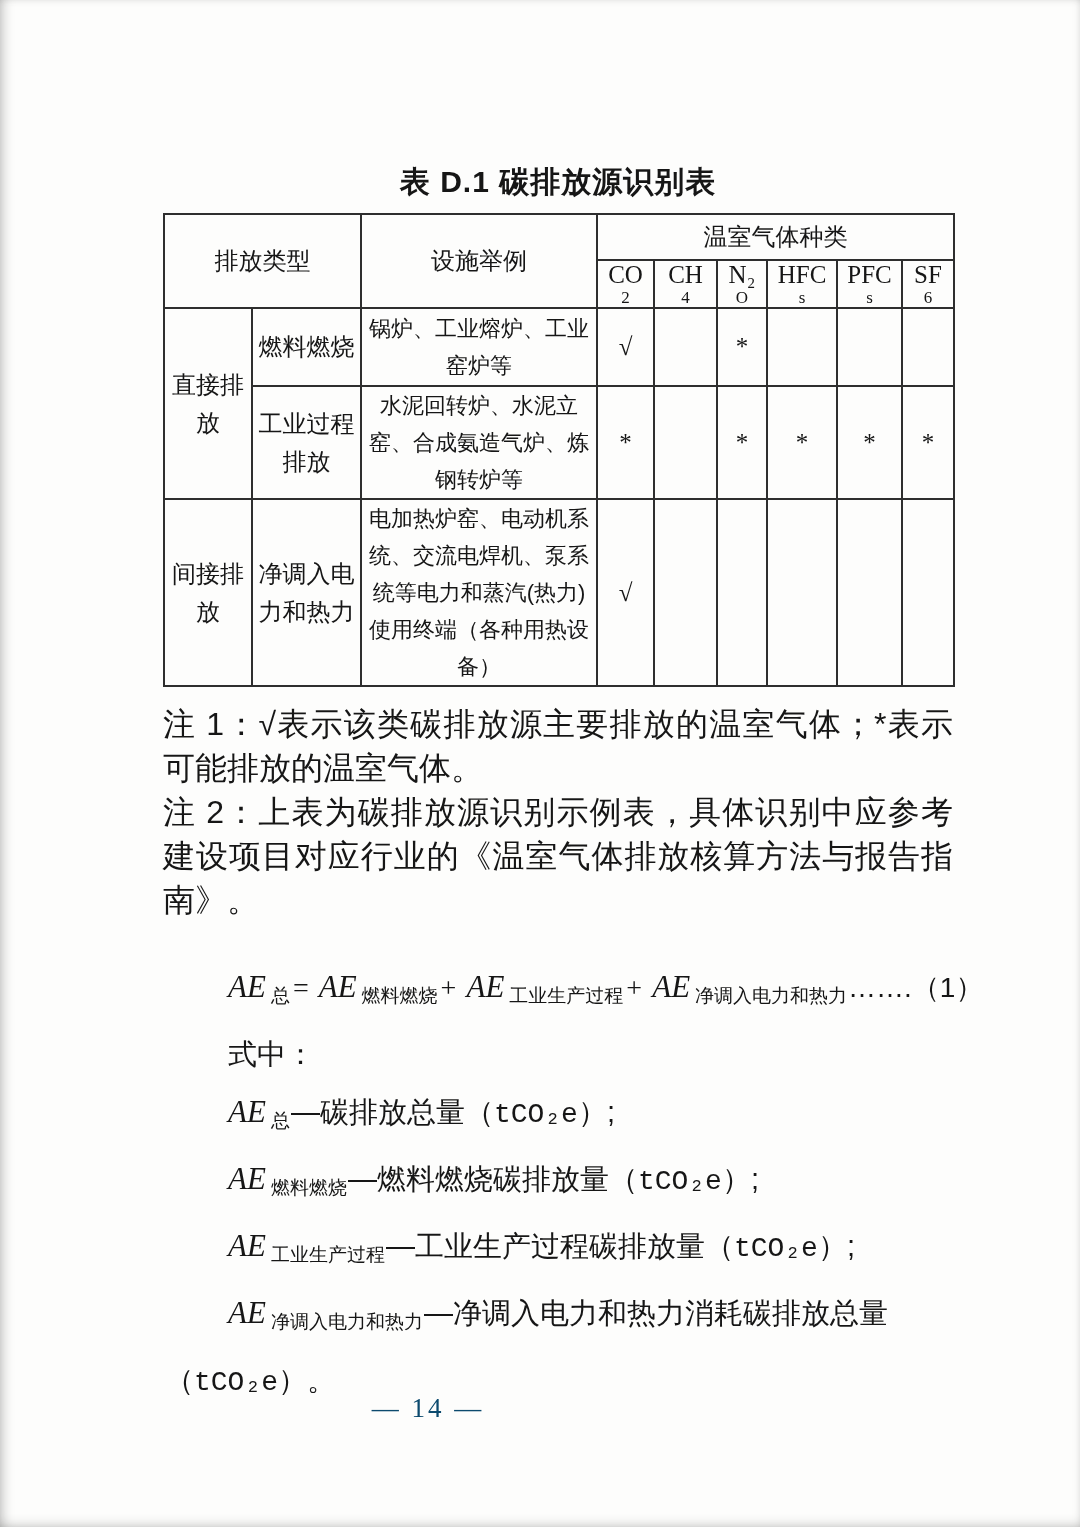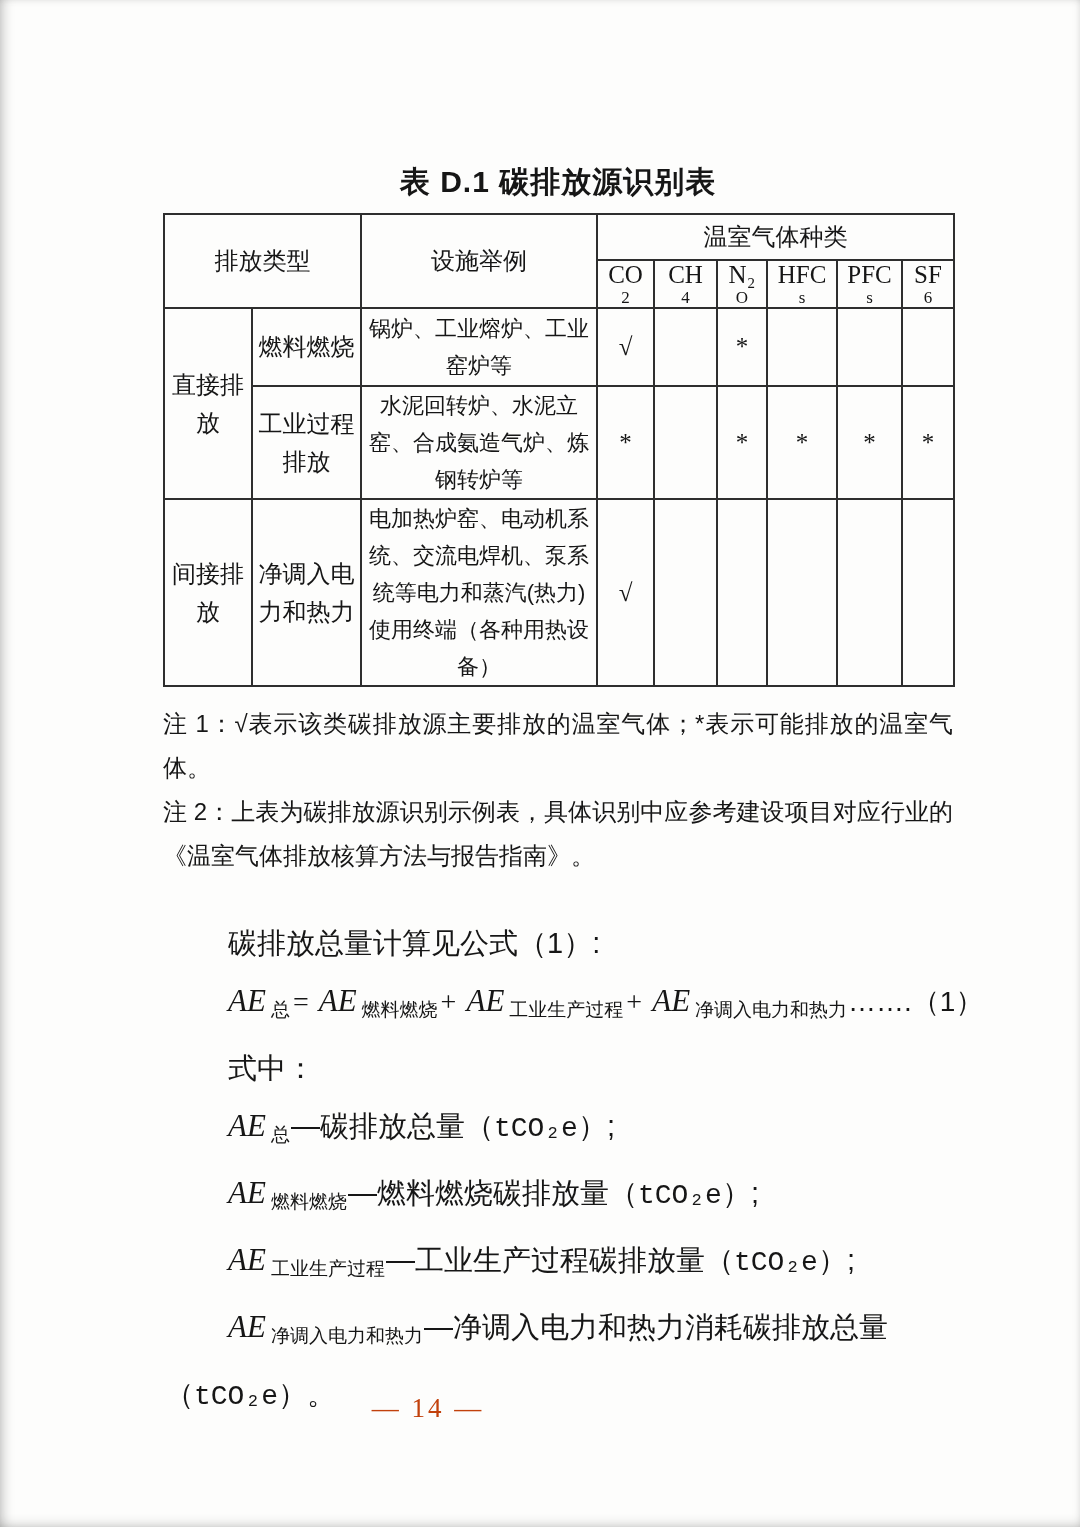--- a/index.html
+++ b/index.html
@@ -41,39 +41,39 @@
   .cell-sub { font-size:24px; line-height:38px; padding:0 10px; }
   .cell-fac { font-size:22px; line-height:37px; padding:0 8px; }
   .cell-mark { font-family:"Liberation Serif", serif; font-size:25px; }
   tr.hr1 { height:46px; }
   tr.hr2 { height:44px; }
   tr.br1 { height:78px; }
   tr.br2 { height:88px; }
   tr.br3 { height:186px; }
 
   
-  .notes { margin-top:15px; font-size:24px; line-height:44px; text-align:justify; }
+  .notes { margin-top:15px; font-size:32px; line-height:44px; text-align:justify; }
   .notes p { margin:0; }
 
   
   .formulas { margin-top:46px; }
   .f-line { font-size:29px; line-height:38px; margin:0 0 20px 0; padding-left:65px; white-space:nowrap; }
   .f-line.cont { padding-left:2px; }
   .var { font-family:"Liberation Serif", serif; font-style:italic; font-size:31px; }
   .vsub { font-size:19px; vertical-align:-5px; padding:0 1px 0 5px; }
   .op  { font-family:"Liberation Serif", serif; font-size:28px; padding:0 2px; }
   .unit{ font-family:Liberation Mono, monospace; font-size:28px; }
   .tail{ font-size:28px; }
 
   
   .page-num {
     position:absolute; top:1393px; left:0; width:856px;
     text-align:center;
     font-family:"Liberation Serif", serif;
-    font-size:27px; letter-spacing:3px; color:#c2410c;
+    font-size:27px; letter-spacing:3px; color:#0c4a6e;
   }
 </style>
 </head>
 <body>
 
 <div class="page">
   <div class="content">
 
     <h1 class="doc-title">表 D.1 碳排放源识别表</h1>
 
@@ -158,21 +158,20 @@
       </tr>
     </tbody>
       </table>
 
     <div class="notes">
       <p>注 1：√表示该类碳排放源主要排放的温室气体；*表示可能排放的温室气体。</p>
       <p>注 2：上表为碳排放源识别示例表，具体识别中应参考建设项目对应行业的《温室气体排放核算方法与报告指南》。</p>
     </div>
 
     <div class="formulas">
-      <p class="f-line">碳排放总量计算见公式（1）:</p>
 
       <p class="f-line"><span class="var">AE</span><span class="vsub">总</span><span class="op">=</span> <span class="var">AE</span><span class="vsub">燃料燃烧</span><span class="op">+</span> <span class="var">AE</span><span class="vsub">工业生产过程</span><span class="op">+</span> <span class="var">AE</span><span class="vsub">净调入电力和热力</span><span class="tail">…….（1）</span></p>
 
       <p class="f-line">式中：</p>
 
       <p class="f-line"><span class="var">AE</span><span class="vsub">总</span><span>—碳排放总量（</span><span class="unit">tCO₂e</span><span>）;</span></p>
 
       <p class="f-line"><span class="var">AE</span><span class="vsub">燃料燃烧</span><span>—燃料燃烧碳排放量（</span><span class="unit">tCO₂e</span><span>）;</span></p>
 
       <p class="f-line"><span class="var">AE</span><span class="vsub">工业生产过程</span><span>—工业生产过程碳排放量（</span><span class="unit">tCO₂e</span><span>）;</span></p>

